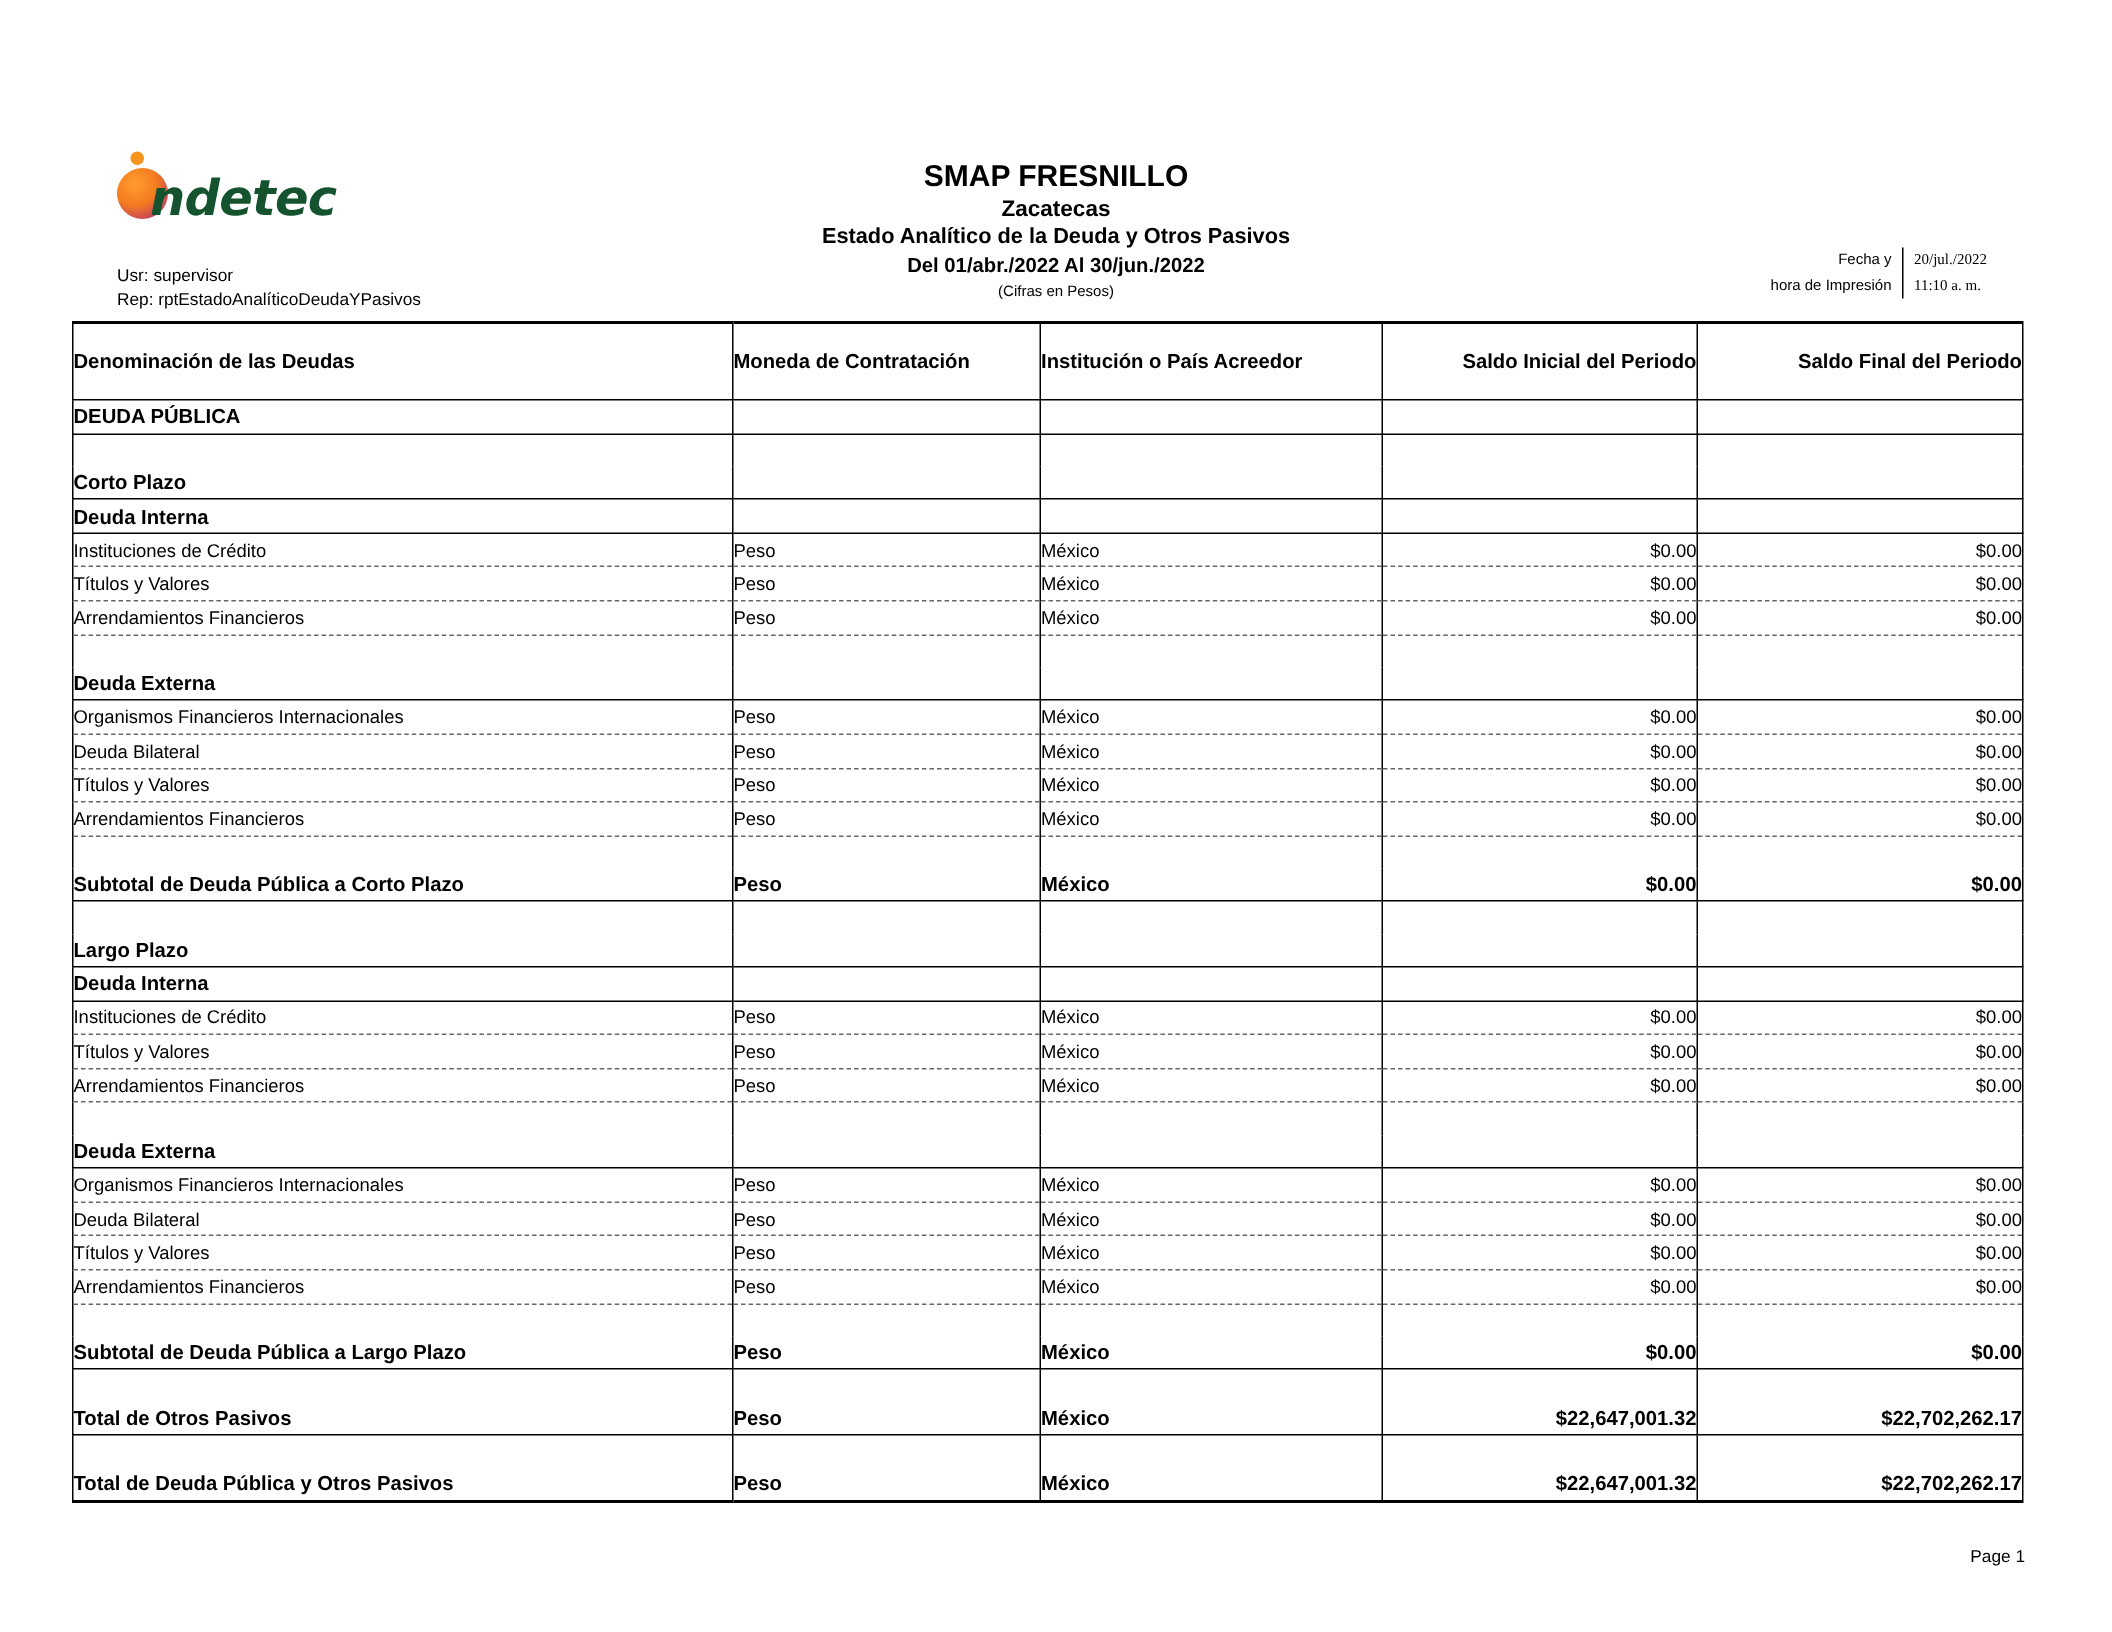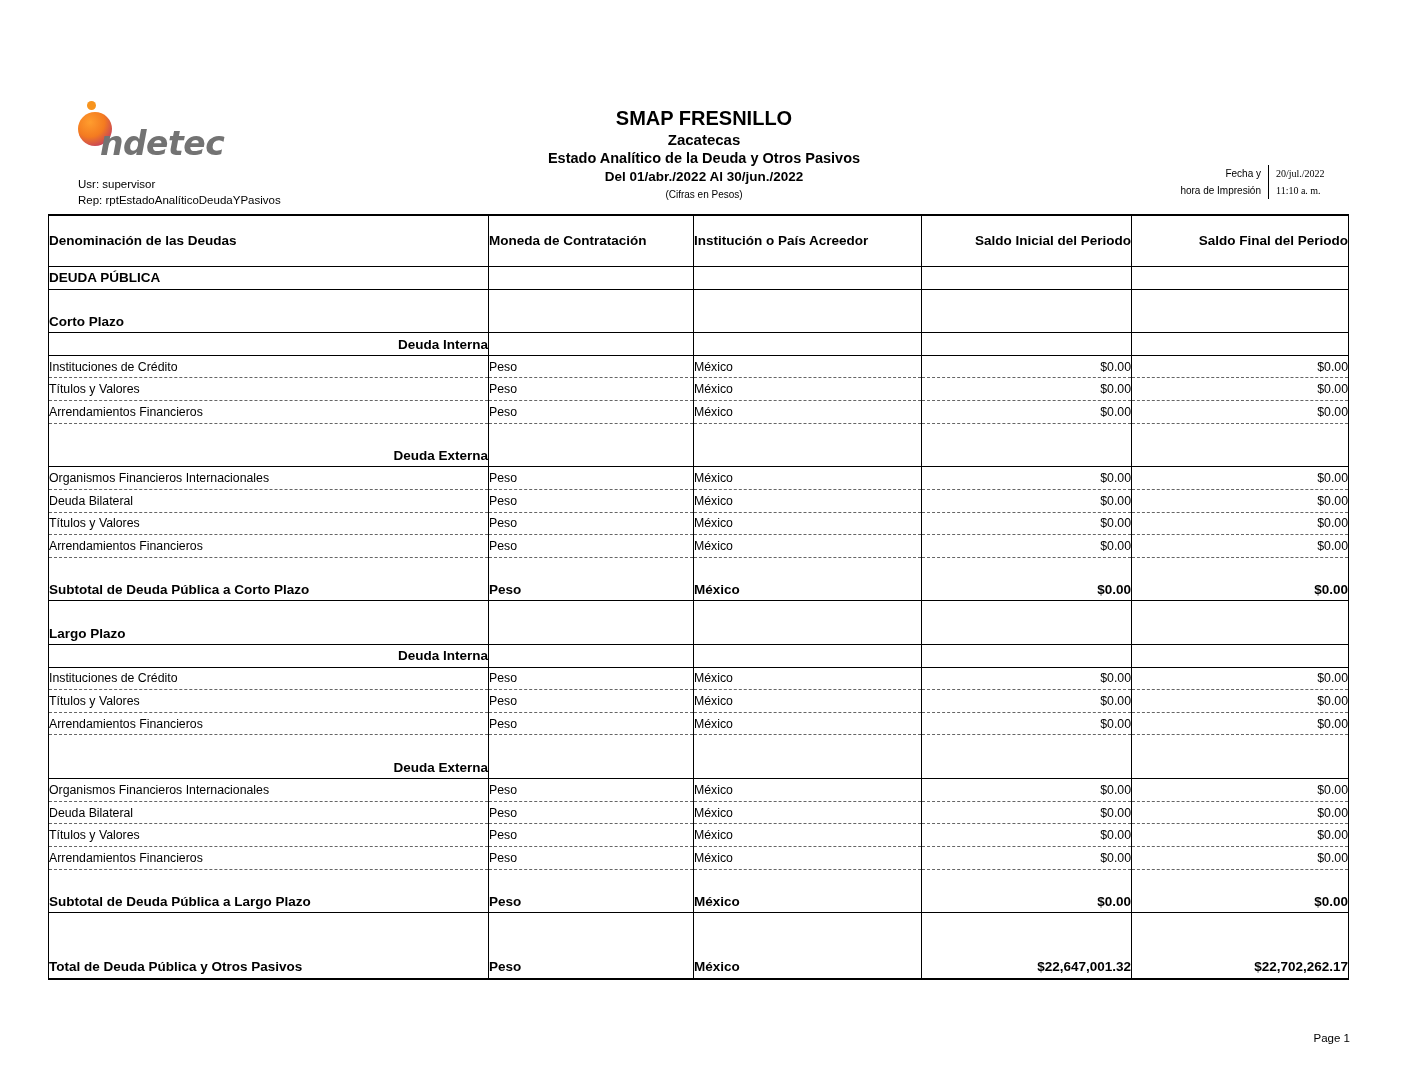--- a/index.html
+++ b/index.html
@@ -50,25 +50,25 @@
     left: 9px;
     top: -11px;
     width: 9px;
     height: 9px;
     border-radius: 50%;
     background: #f7941e;
   }
   .logo-text {
     position: absolute;
     left: 22px;
-    top: 14px;
+    top: 2px;
     font-size: 33px;
     font-weight: bold;
     font-style: italic;
-    color: #737373;
+    color: #14532d;
     letter-spacing: -0.5px;
     font-family: "DejaVu Sans", sans-serif;
   }
   .usr-line {
     position: absolute;
     left: 78px;
     top: 178px;
     font-size: 11.5px;
   }
   .rep-line {
@@ -132,21 +132,21 @@
   tbody td {
     font-size: 12.3px;
     padding: 1px 7px;
     height: 21.6px;
     border-bottom: 1px dashed #666;
   }
   tbody tr.solid-bottom td { border-bottom: 1px solid #000; }
   td.num { text-align: right; }
   td.c-den { }
   .b { font-weight: bold; }
-  .indent1 { padding-left: 30px; text-align: right; }
+  .indent1 { padding-left: 30px; }
   .indent2 { padding-left: 52px; }
   .center-ish { padding-left: 178px; }
   .sub-ind { padding-left: 36px; }
 
   tr.section-head td { font-size: 13.5px; font-weight: bold; }
   tr.spacer td { height: 18px; border-bottom: none; }
   tr.subtotal td { font-size: 13.5px; font-weight: bold; }
   tr.total td { font-size: 13.5px; font-weight: bold; }
   .tbl-bot-thick { border-bottom: 2px solid #000 !important; }
 
@@ -413,20 +413,27 @@
           <td class="num">$0.00</td>
           <td class="num">$0.00</td>
         </tr>
         <tr class="spacer">
           <td></td>
           <td></td>
           <td></td>
           <td></td>
           <td></td>
         </tr>
+        <tr class="total solid-bottom">
+          <td class="c-den b">Total de Otros Pasivos</td>
+          <td class="">Peso</td>
+          <td class="">México</td>
+          <td class="num">$22,647,001.32</td>
+          <td class="num">$22,702,262.17</td>
+        </tr>
         <tr class="spacer">
           <td></td>
           <td></td>
           <td></td>
           <td></td>
           <td></td>
         </tr>
         <tr class="total solid-bottom">
           <td class="c-den b tbl-bot-thick">Total de Deuda Pública y Otros Pasivos</td>
           <td class="tbl-bot-thick">Peso</td>

